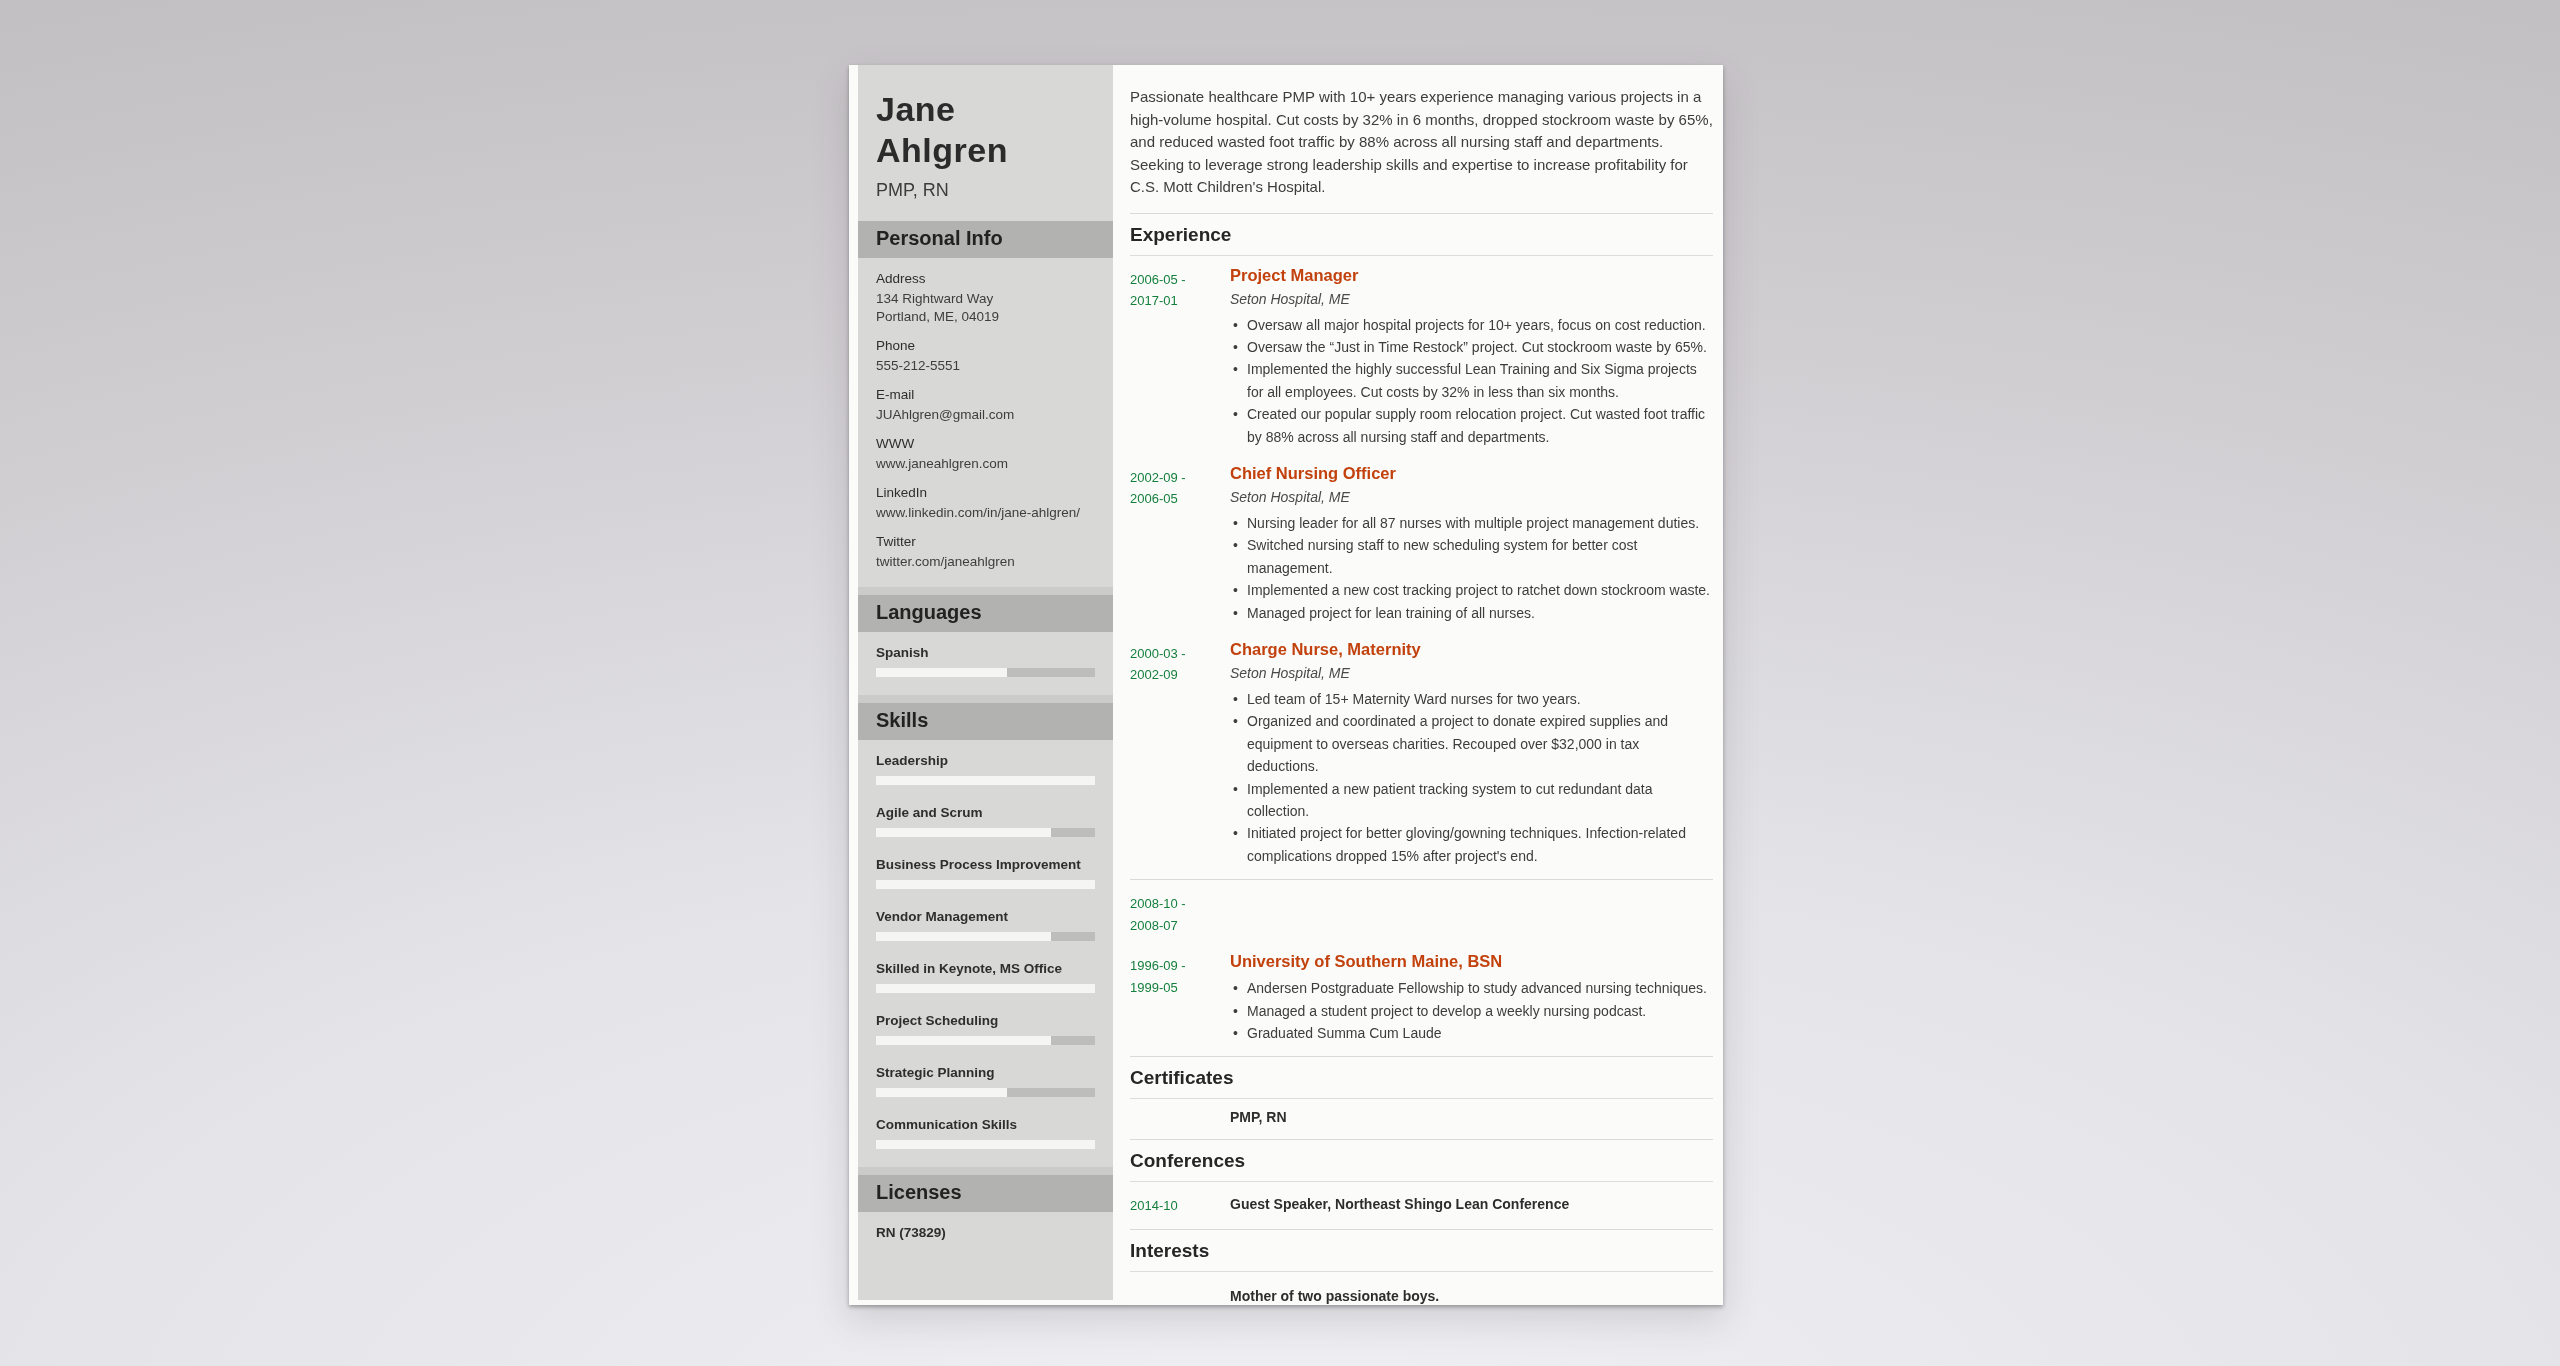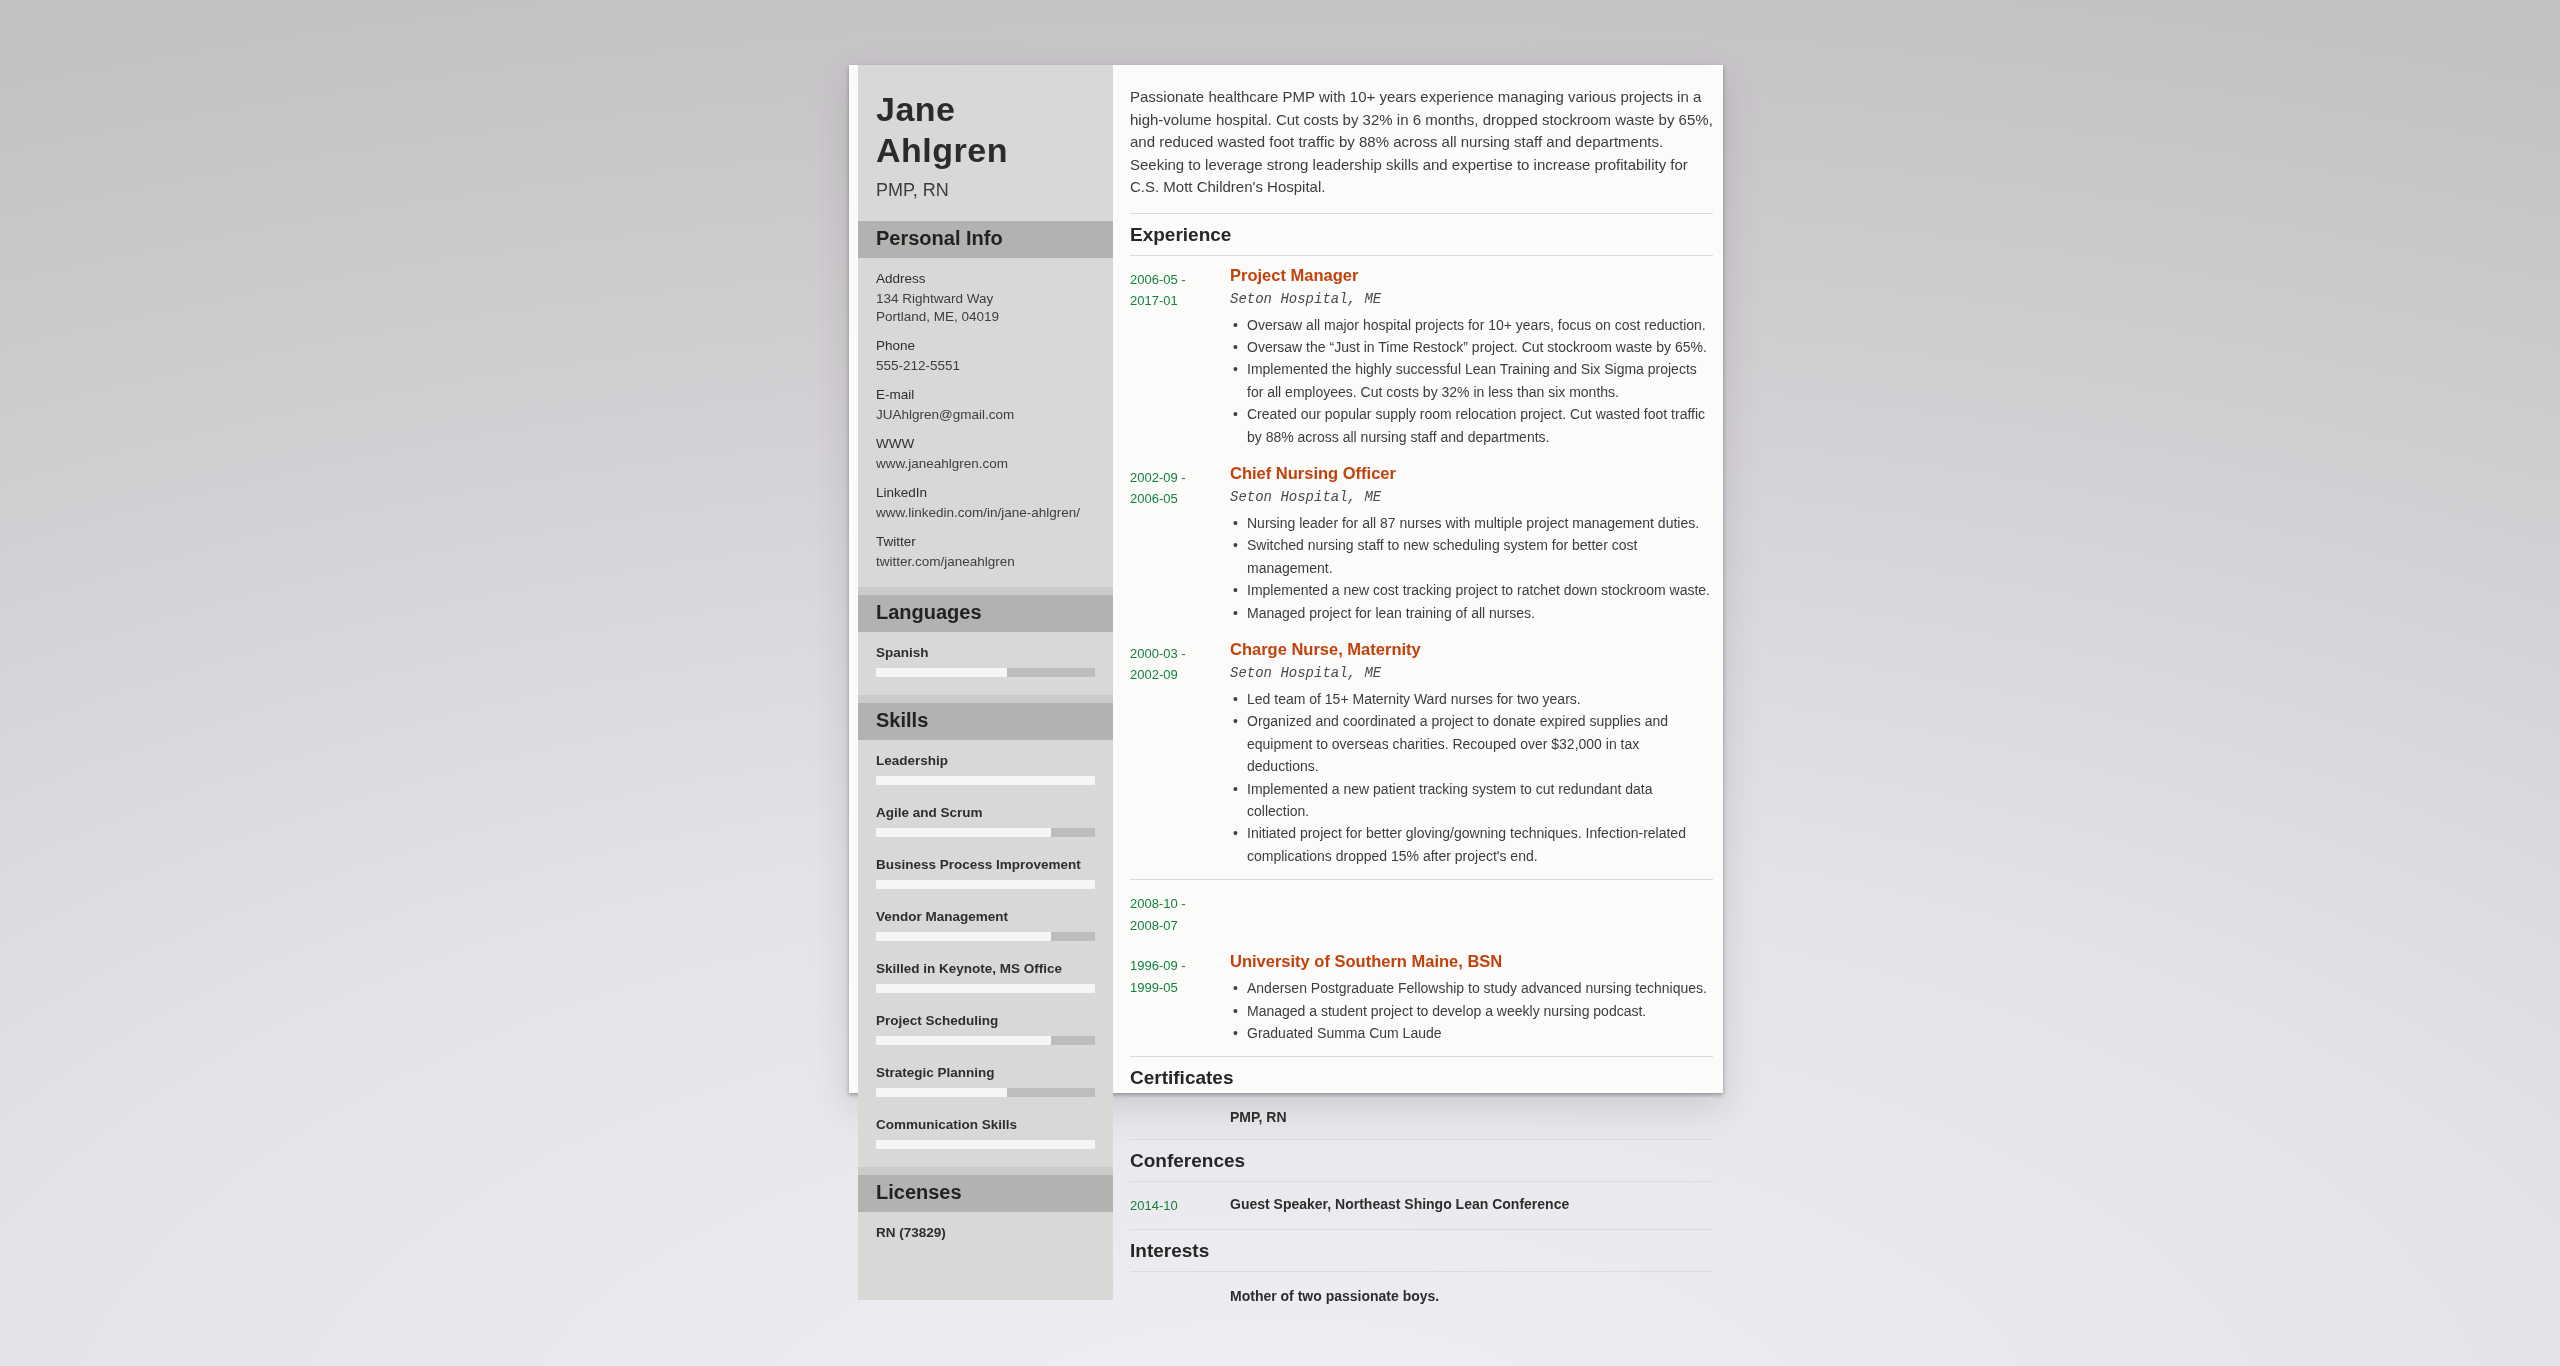--- a/index.html
+++ b/index.html
@@ -2,21 +2,21 @@
 <html><head>
 <meta charset="utf-8">
 <style>
   * { margin:0; padding:0; box-sizing:border-box; }
   html,body { width:2560px; height:1366px; overflow:hidden; }
   body {
     font-family:"Liberation Sans","DejaVu Sans",sans-serif;
     background:radial-gradient(130% 115% at 50% 108%, #f0f0f4 0%, #e3e3e8 40%, #d2cfd3 72%, #c3c0c4 100%);
   }
   .page {
-    position:absolute; left:849px; top:65px; width:874px; height:1028px;
+    position:absolute; left:849px; top:65px; width:874px; height:1240px;
     background:#fbfbfa;
     box-shadow:0 2px 4px rgba(70,68,72,.45), 0 14px 34px rgba(70,68,72,.18);
   }
 
   
   .sidebar {
     position:absolute; left:9px; top:0; width:255px; height:1235px;
     background:#cbcbca; display:flex; flex-direction:column;
   }
   .name-panel { background:#d8d8d7; padding:24px 18px 20px; }
@@ -45,21 +45,21 @@
   .section { border-top:1px solid #dadad8; padding-top:10px; }
   .section-title {
     font-size:19px; font-weight:bold; color:#262626;
     padding-bottom:9px; margin-bottom:10px; border-bottom:1px solid #dcdcda;
   }
   .entry { display:flex; margin-bottom:16px; }
   .entry:last-child { margin-bottom:12px; }
   .dates { width:100px; flex:none; font-size:13px; color:#15803d; line-height:21.5px; padding-top:3px; }
   .entry-body { flex:1; }
   .entry-title { font-size:16.5px; font-weight:bold; color:#c2410c; margin-bottom:6px; }
-  .company { font-size:14px; font-style:italic; color:#4a4a4a; margin-bottom:7px;font-family:Liberation Mono, monospace; }
+  .company { font-size:14px; font-style:italic; color:#4a4a4a; margin-bottom:7px; }
   .bullets { list-style:none; }
   .bullets li { position:relative; padding-left:17px; font-size:14px; line-height:22.4px; color:#3d3d3d; }
   .bullets li::before { content:"•"; position:absolute; left:3px; color:#3d3d3d; }
   .edu-desc { font-size:14px; color:#3d3d3d; line-height:20px; padding-top:2px; }
   .indented { margin-left:100px; }
   .bold-line { font-size:14px; font-weight:bold; color:#2d2d2d; margin-bottom:8px; }
   .conf-title { font-size:14px; font-weight:bold; color:#2d2d2d; padding-top:4px; margin-bottom:5px; }
   .interest-item { font-size:14px; font-weight:bold; color:#2d2d2d; margin-bottom:15px; }
 </style>
 </head>

